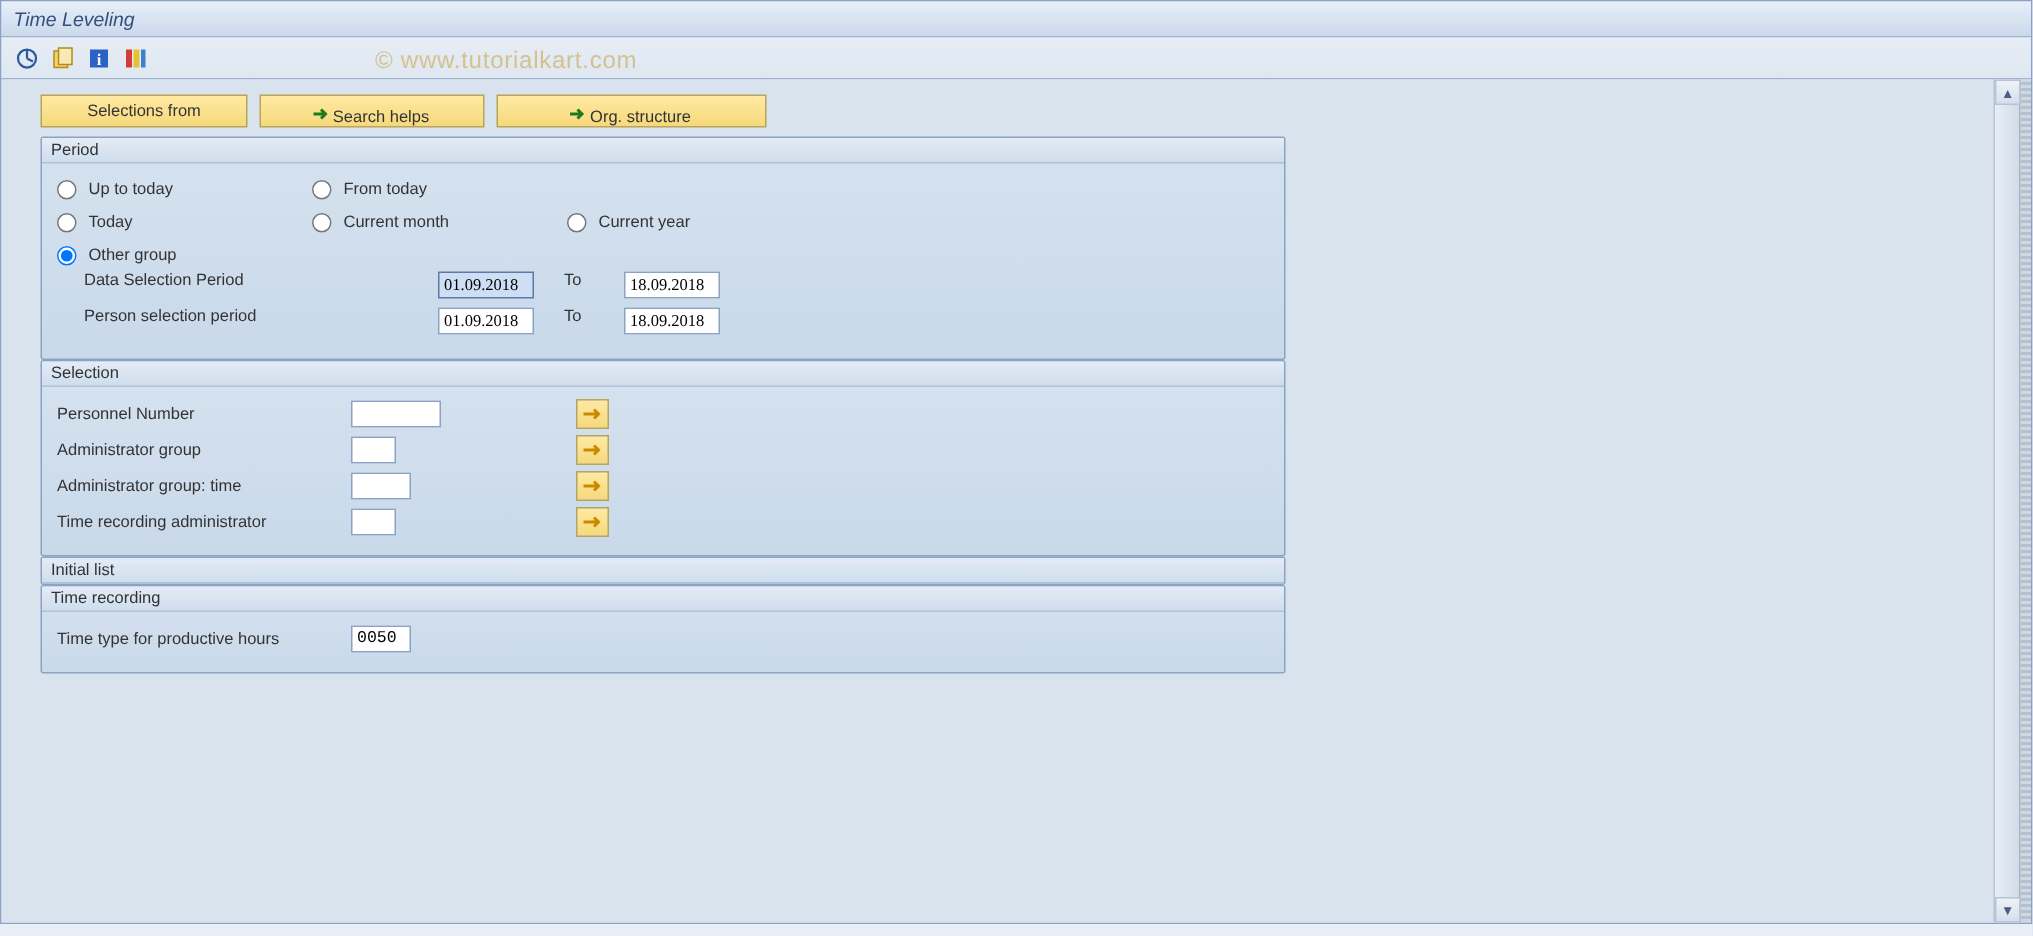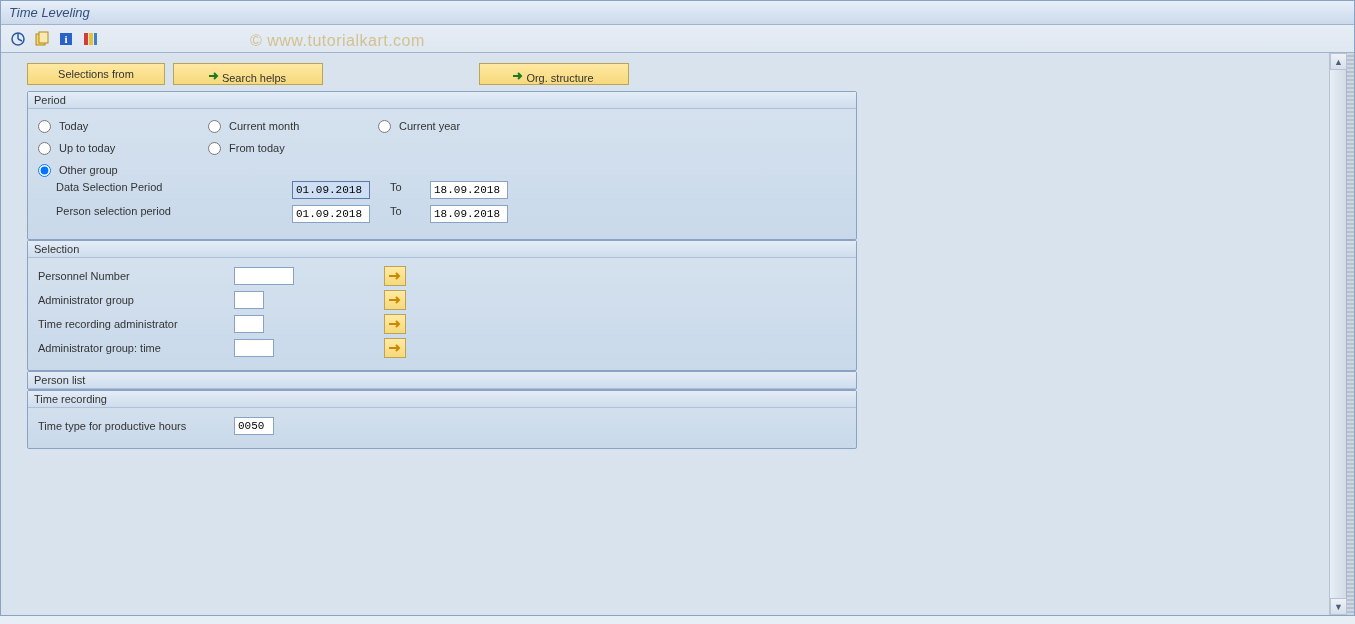--- a/index.html
+++ b/index.html
@@ -85,21 +85,21 @@
     padding: 0 8px;
   }
   .sap-btn.iconed { padding:0 6px 0 2px; gap:0;align-items:flex-end; }
   .sap-btn .arrow-icon {
     width:16px; height:16px;
     display:inline-flex;align-items:center;justify-content:center;
     color:#1e7a1e; font-weight:bold;
   }
   .btn1 { width: 138px; }
   .btn2 { width: 150px; }
-  .btn3 { width: 150px; margin-left: 148px; }
+  .btn3 { width: 180px; }
   .panel {
     border: 1px solid #8aa2c4;
     width: 830px;
     background: linear-gradient(#d6e2ef, #c9d9ea);
     border-radius: 2px;
   }
   .panel-h {
     font-size: 11px;
     padding: 2px 6px;
     color: #333;
@@ -117,21 +117,21 @@
   .field-row { display:flex; align-items:flex-start; height:24px; }
   .field-row .lbl { width: 210px; padding-left: 18px; }
   .txt {
     height: 18px;
     border: 1px solid #8aa2c4;
     background: #fff;
     font-family: "Courier New", monospace;
     font-size: 11px;
     padding: 0 3px;
   }
-  .txt.w-date { width: 78px; }
+  .txt.w-date { width: 64px; font-family: Liberation Serif, serif; }
   .txt.sel { background:#cedff5; border:1px solid #5c7aa5; }
   .to-lbl { width:60px; padding-left:20px; }
   .sel-row { display:flex; align-items:center; height:24px; }
   .sel-row .lbl2 { width: 196px; }
   .sel-row .inpcell { width: 150px; display:flex; align-items:center; gap:2px;}
   .sel-row .extbtn {
     width: 22px; height: 20px;
     background: linear-gradient(#ffe9a3,#f6d97b);
     border:1px solid #b8a559;
     display:inline-flex; align-items:center; justify-content:center;
@@ -221,47 +221,47 @@
         </div>
       </div>
 
       <div class="panel">
         <div class="panel-h">Period</div>
         <div class="panel-b">
           <div class="radio-row">
             <div class="col1">
                 <label>
                   <input type="radio" name="per" style="">
-                  <span>Today</span>
+                  <span>Up to today</span>
                 </label>
               </div>
             <div class="col2">
                 <label>
                   <input type="radio" name="per" style="">
-                  <span>Current month</span>
-                </label>
-              </div>
-            <div class="col3">
-                <label>
-                  <input type="radio" name="per" style="">
-                  <span>Current year</span>
+                  <span>From today</span>
                 </label>
               </div>
           </div>
           <div class="radio-row">
             <div class="col1">
                 <label>
                   <input type="radio" name="per" style="">
-                  <span>Up to today</span>
+                  <span>Today</span>
                 </label>
               </div>
             <div class="col2">
                 <label>
                   <input type="radio" name="per" style="">
-                  <span>From today</span>
+                  <span>Current month</span>
+                </label>
+              </div>
+            <div class="col3">
+                <label>
+                  <input type="radio" name="per" style="">
+                  <span>Current year</span>
                 </label>
               </div>
           </div>
           <div class="radio-row">
             <div class="col1">
                 <label>
                   <input type="radio" name="per" checked="" style="">
                   <span>Other group</span>
                 </label>
               </div>
@@ -302,46 +302,46 @@
             <div class="inpcell">
                 <input class="txt w30" value="" style="">
               </div>
             <div class="extbtn">
                 <svg width="14" height="12">
                   <path d="M1 6 H11 M8 3 L11 6 L8 9" stroke="#c98a00" stroke-width="2" fill="none"></path>
                 </svg>
               </div>
           </div>
           <div class="sel-row">
-            <div class="lbl2">Time recording administrator</div>
+            <div class="lbl2">Administrator group: time</div>
             <div class="inpcell">
-                <input class="txt w30" value="" style="">
+                <input class="txt w40" value="" style="">
               </div>
             <div class="extbtn">
                 <svg width="14" height="12">
                   <path d="M1 6 H11 M8 3 L11 6 L8 9" stroke="#c98a00" stroke-width="2" fill="none"></path>
                 </svg>
               </div>
           </div>
           <div class="sel-row">
-            <div class="lbl2">Administrator group: time</div>
+            <div class="lbl2">Time recording administrator</div>
             <div class="inpcell">
-                <input class="txt w40" value="" style="">
+                <input class="txt w30" value="" style="">
               </div>
             <div class="extbtn">
                 <svg width="14" height="12">
                   <path d="M1 6 H11 M8 3 L11 6 L8 9" stroke="#c98a00" stroke-width="2" fill="none"></path>
                 </svg>
               </div>
           </div>
         </div>
       </div>
 
       <div class="panel">
-        <div class="panel-h">Person list</div>
+        <div class="panel-h">Initial list</div>
       </div>
 
       <div class="panel">
         <div class="panel-h">Time recording</div>
         <div class="panel-b">
           <div class="sel-row">
             <div class="lbl2">Time type for productive hours</div>
             <input class="txt w40" value="0050" style="">
           </div>
         </div>

